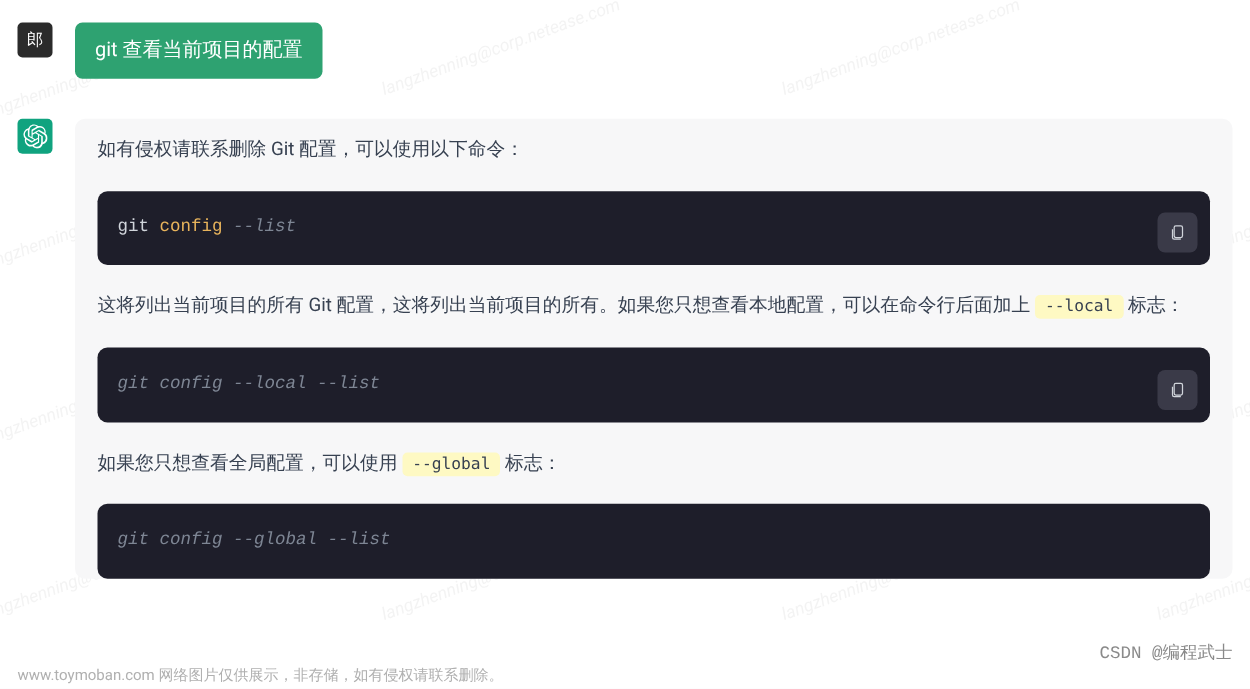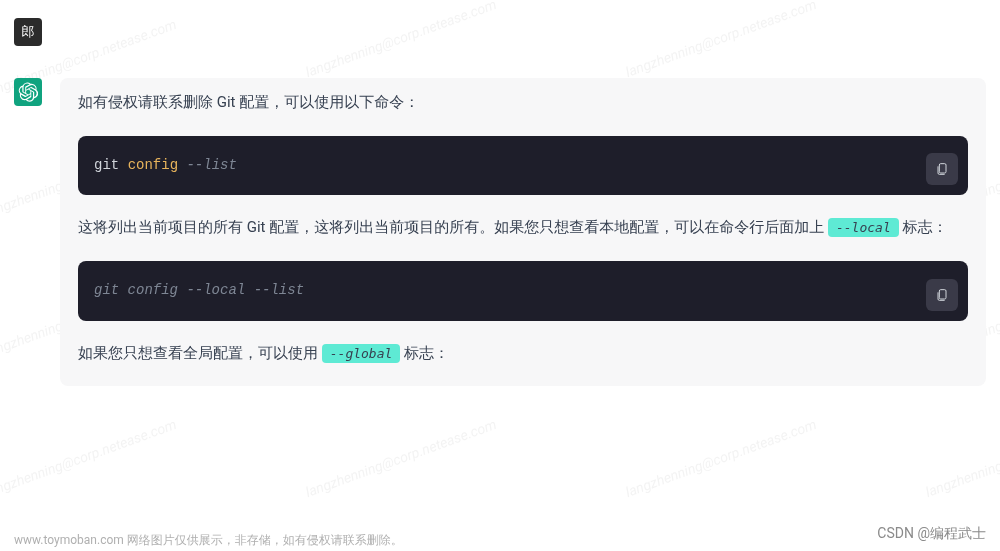--- a/index.html
+++ b/index.html
@@ -112,42 +112,42 @@
       border: none;
     }
     .copy-btn svg {
       width: 16px;
       height: 16px;
       stroke: #d1d5db;
       fill: none;
       stroke-width: 1.5;
     }
     .inline-code {
-      background: #5eead4;
+      background: #fef9c3;
       color: #374151;
       padding: 2px 8px;
       border-radius: 4px;
       font-family: "SFMono-Regular", Consolas, monospace;
       font-size: 13px;
-      font-style: italic;
     }
     .footer-text {
       position: absolute;
       bottom: 2px;
       left: 14px;
       font-size: 12px;
       color: #b0b0b0;
       margin-top: 20px;
     }
     .footer-right {
       position: absolute;
-      bottom: 8px;
+      bottom: 20px;
       right: 14px;
       font-size: 14px;
       color: #8a8a8a;
+      font-family: Liberation Mono, monospace;
     }
   </style>
 </head>
 <body>
 
 <div class="watermark" style="top:50px; left:-20px;">langzhenning@corp.netease.com</div>
 <div class="watermark" style="top:30px; left:300px;">langzhenning@corp.netease.com</div>
 <div class="watermark" style="top:30px; left:620px;">langzhenning@corp.netease.com</div>
 <div class="watermark" style="top:170px; left:-20px;">langzhenning@corp.netease.com</div>
 <div class="watermark" style="top:170px; left:300px;">langzhenning@corp.netease.com</div>
@@ -161,20 +161,23 @@
 <div class="watermark" style="top:450px; left:300px;">langzhenning@corp.netease.com</div>
 <div class="watermark" style="top:450px; left:620px;">langzhenning@corp.netease.com</div>
 <div class="watermark" style="top:450px; left:920px;">langzhenning@corp.netease.com</div>
 
 <div class="container">
 
   <div class="msg-row">
     <div class="avatar avatar-user">
       <span>郎</span>
     </div>
+    <div class="user-bubble">
+      <span>git 查看当前项目的配置</span>
+    </div>
   </div>
 
   <div class="msg-row">
     <div class="avatar avatar-bot">
       <svg viewBox="0 0 41 41">
         <path d="M37.53 16.82a9.96 9.96 0 0 0-.86-8.18 10.08 10.08 0 0 0-10.85-4.83A10.06 10.06 0 0 0 9.75 7.39a9.96 9.96 0 0 0-6.66 4.83 10.08 10.08 0 0 0 1.24 11.82 9.96 9.96 0 0 0 .86 8.18 10.08 10.08 0 0 0 10.85 4.83 9.96 9.96 0 0 0 7.51 3.35 10.08 10.08 0 0 0 9.61-6.97 9.96 9.96 0 0 0 6.66-4.83 10.07 10.07 0 0 0-1.24-11.82l-.05.04ZM23.16 37.78a7.47 7.47 0 0 1-4.8-1.74l.24-.13 7.97-4.6a1.3 1.3 0 0 0 .65-1.13V19L30.6 20.9a.12.12 0 0 1 .07.1v9.3a7.5 7.5 0 0 1-7.5 7.49ZM7.03 30.9a7.47 7.47 0 0 1-.9-5.02l.24.14 7.97 4.6a1.3 1.3 0 0 0 1.3 0l9.73-5.62v3.82a.12.12 0 0 1-.05.1l-8.06 4.65a7.5 7.5 0 0 1-10.24-2.74l.01.07ZM4.93 13.5a7.47 7.47 0 0 1 3.9-3.28v9.47a1.3 1.3 0 0 0 .65 1.13l9.73 5.62-3.38 1.95a.12.12 0 0 1-.11 0l-8.06-4.65a7.5 7.5 0 0 1-2.74-10.24h.01ZM32.6 19.94l-9.73-5.62 3.38-1.95a.12.12 0 0 1 .11 0l8.06 4.66a7.5 7.5 0 0 1-1.16 13.52v-9.47a1.3 1.3 0 0 0-.65-1.13l-.01-.01Zm3.36-5.06-.24-.14-7.97-4.6a1.3 1.3 0 0 0-1.3 0l-9.73 5.62V11.9a.12.12 0 0 1 .05-.1l8.06-4.65a7.5 7.5 0 0 1 11.14 7.77v-.04Zm-21.15 6.96-3.38-1.95a.12.12 0 0 1-.07-.1V10.5a7.5 7.5 0 0 1 12.3-5.75l-.24.13-7.97 4.6a1.3 1.3 0 0 0-.65 1.13l.01 11.23Zm1.83-3.96 4.33-2.5 4.33 2.5v5l-4.33 2.5-4.33-2.5v-5Z"></path>
       </svg>
     </div>
     <div class="bot-content">
 
@@ -205,20 +208,23 @@
             <rect x="8" y="4" width="10" height="14" rx="2"></rect>
             <path d="M6 8v10a2 2 0 0 0 2 2h8"></path>
           </svg>
         </button>
       </div>
 
       <p>
         <span>如果您只想查看全局配置，可以使用 </span><span class="inline-code">--global</span><span> 标志：</span>
       </p>
 
+      <div class="code-block" style="margin-bottom:0;">
+        <span class="kw-flag">git config --global --list</span>
+      </div>
 
     </div>
   </div>
 
 </div>
 
 <div class="footer-text">www.toymoban.com 网络图片仅供展示，非存储，如有侵权请联系删除。</div>
 <div class="footer-right">CSDN @编程武士</div>
 
 </body></html>

